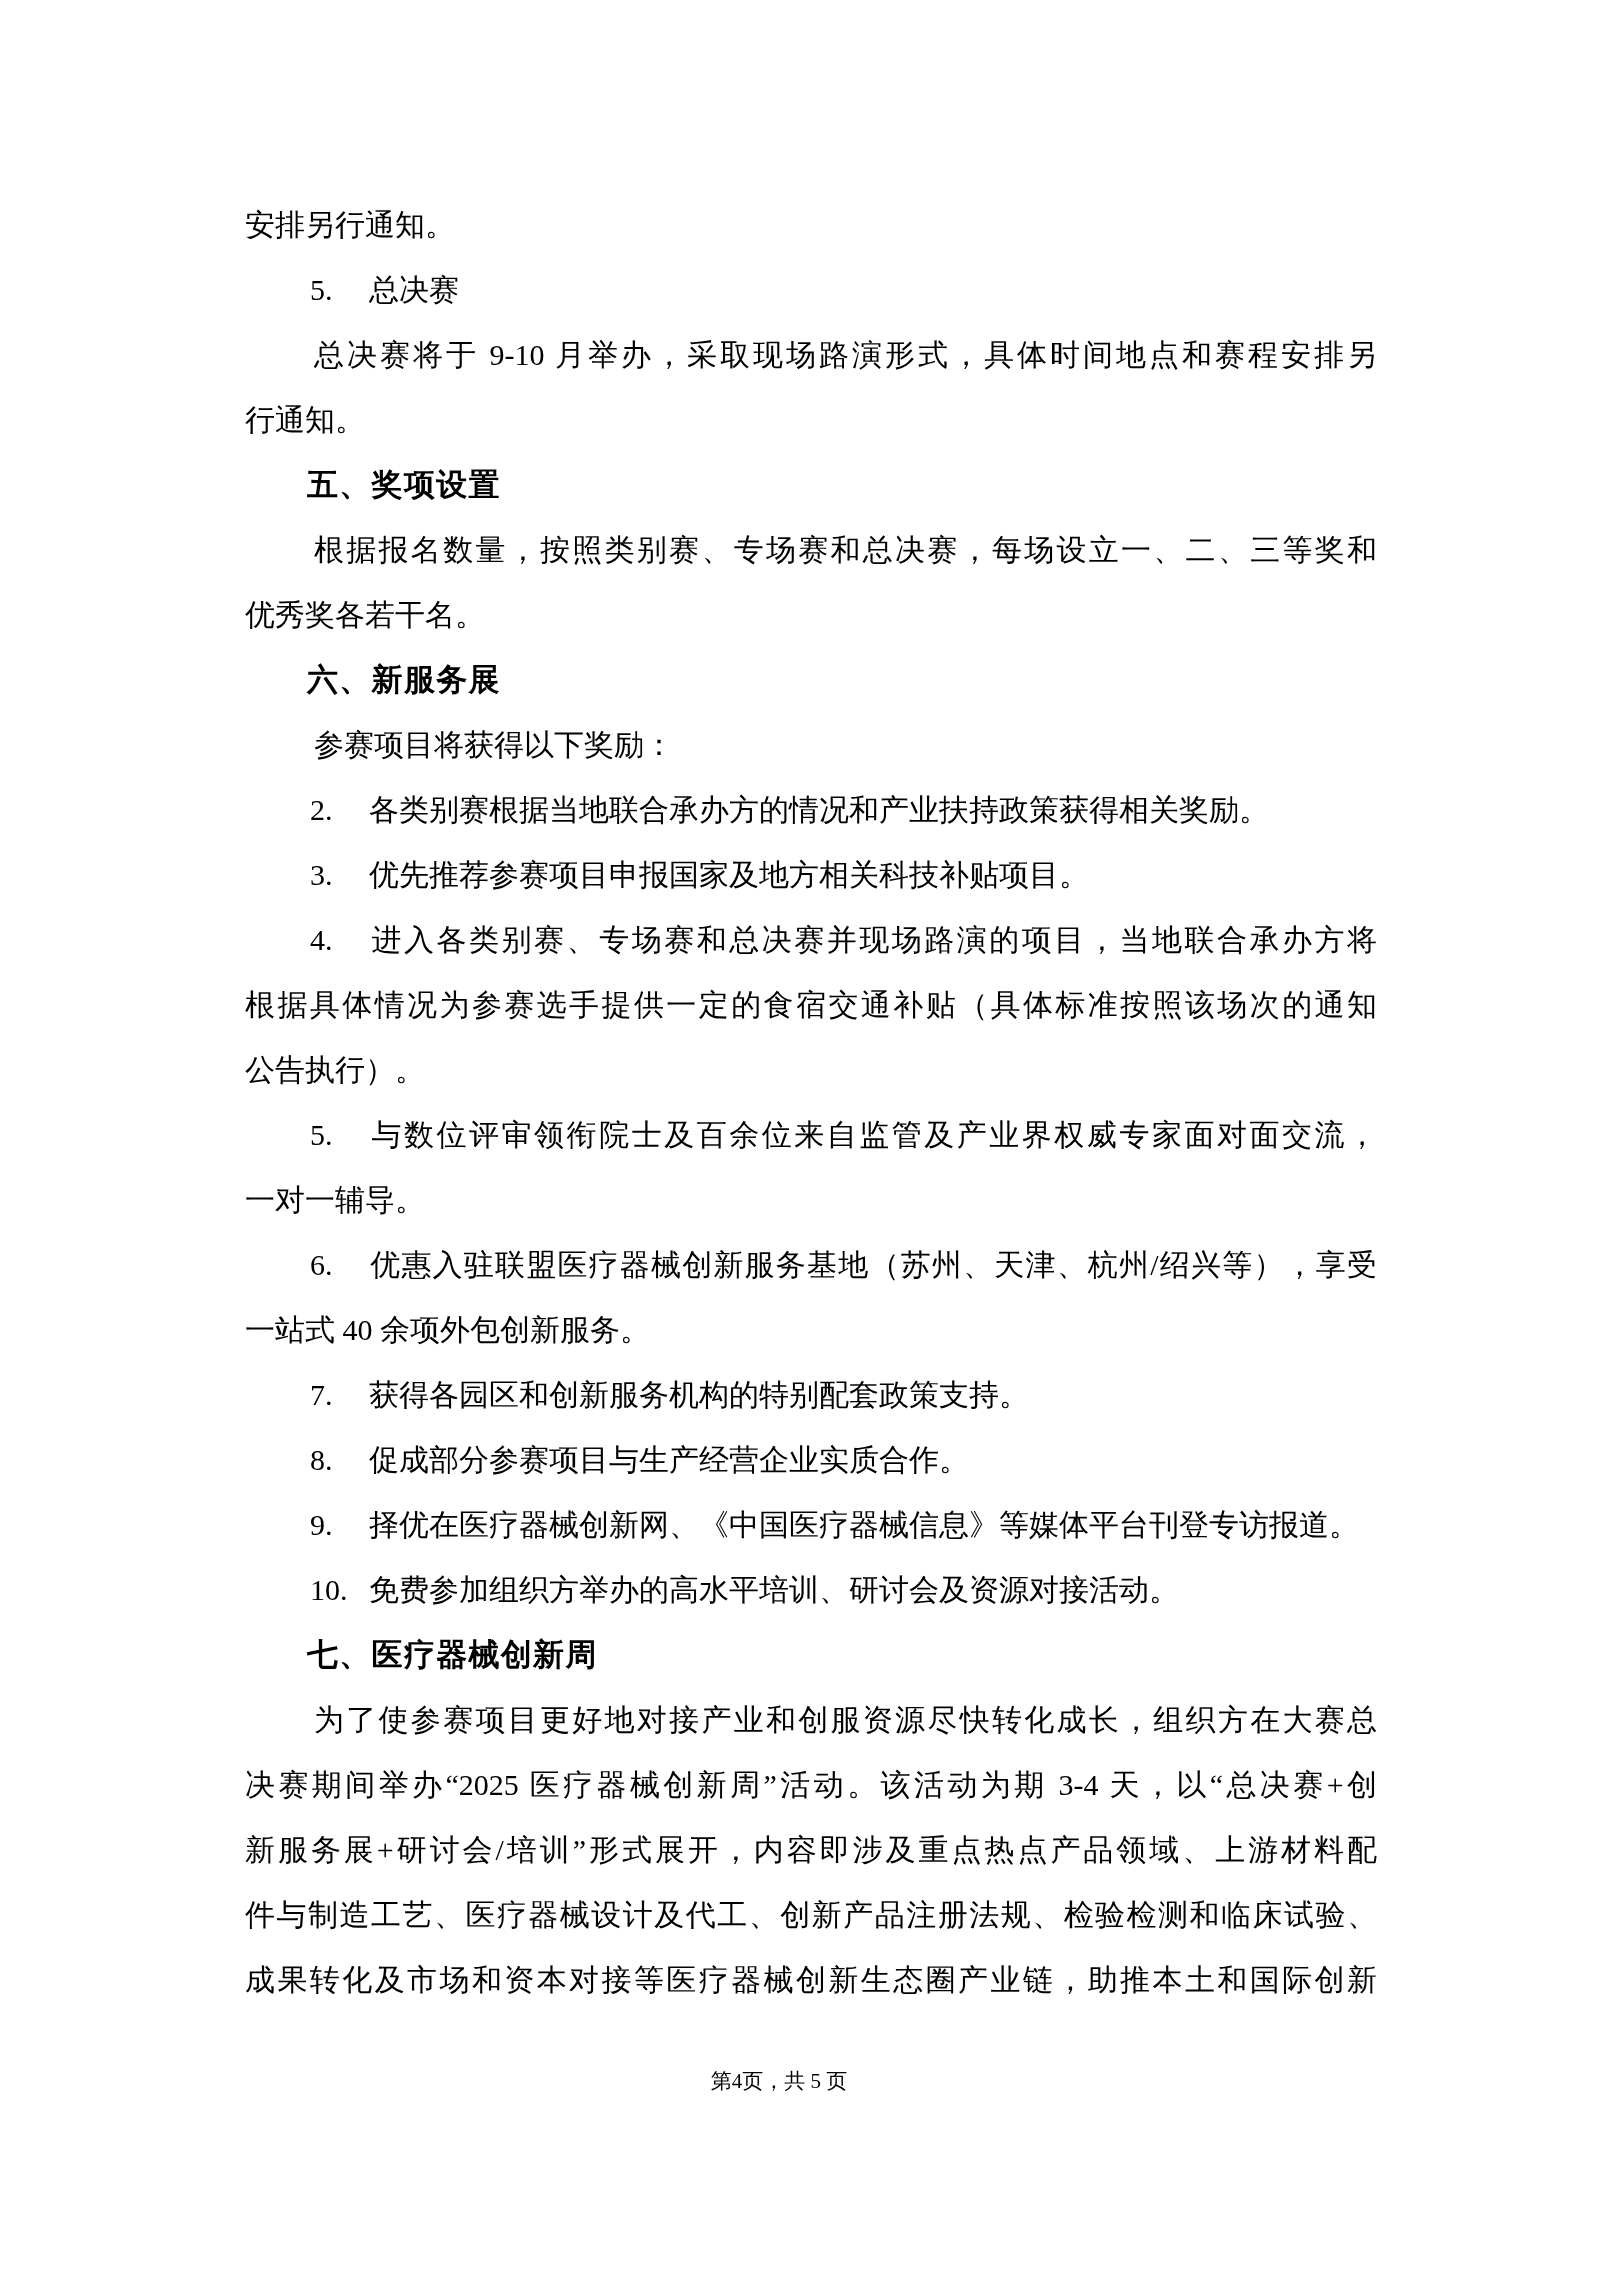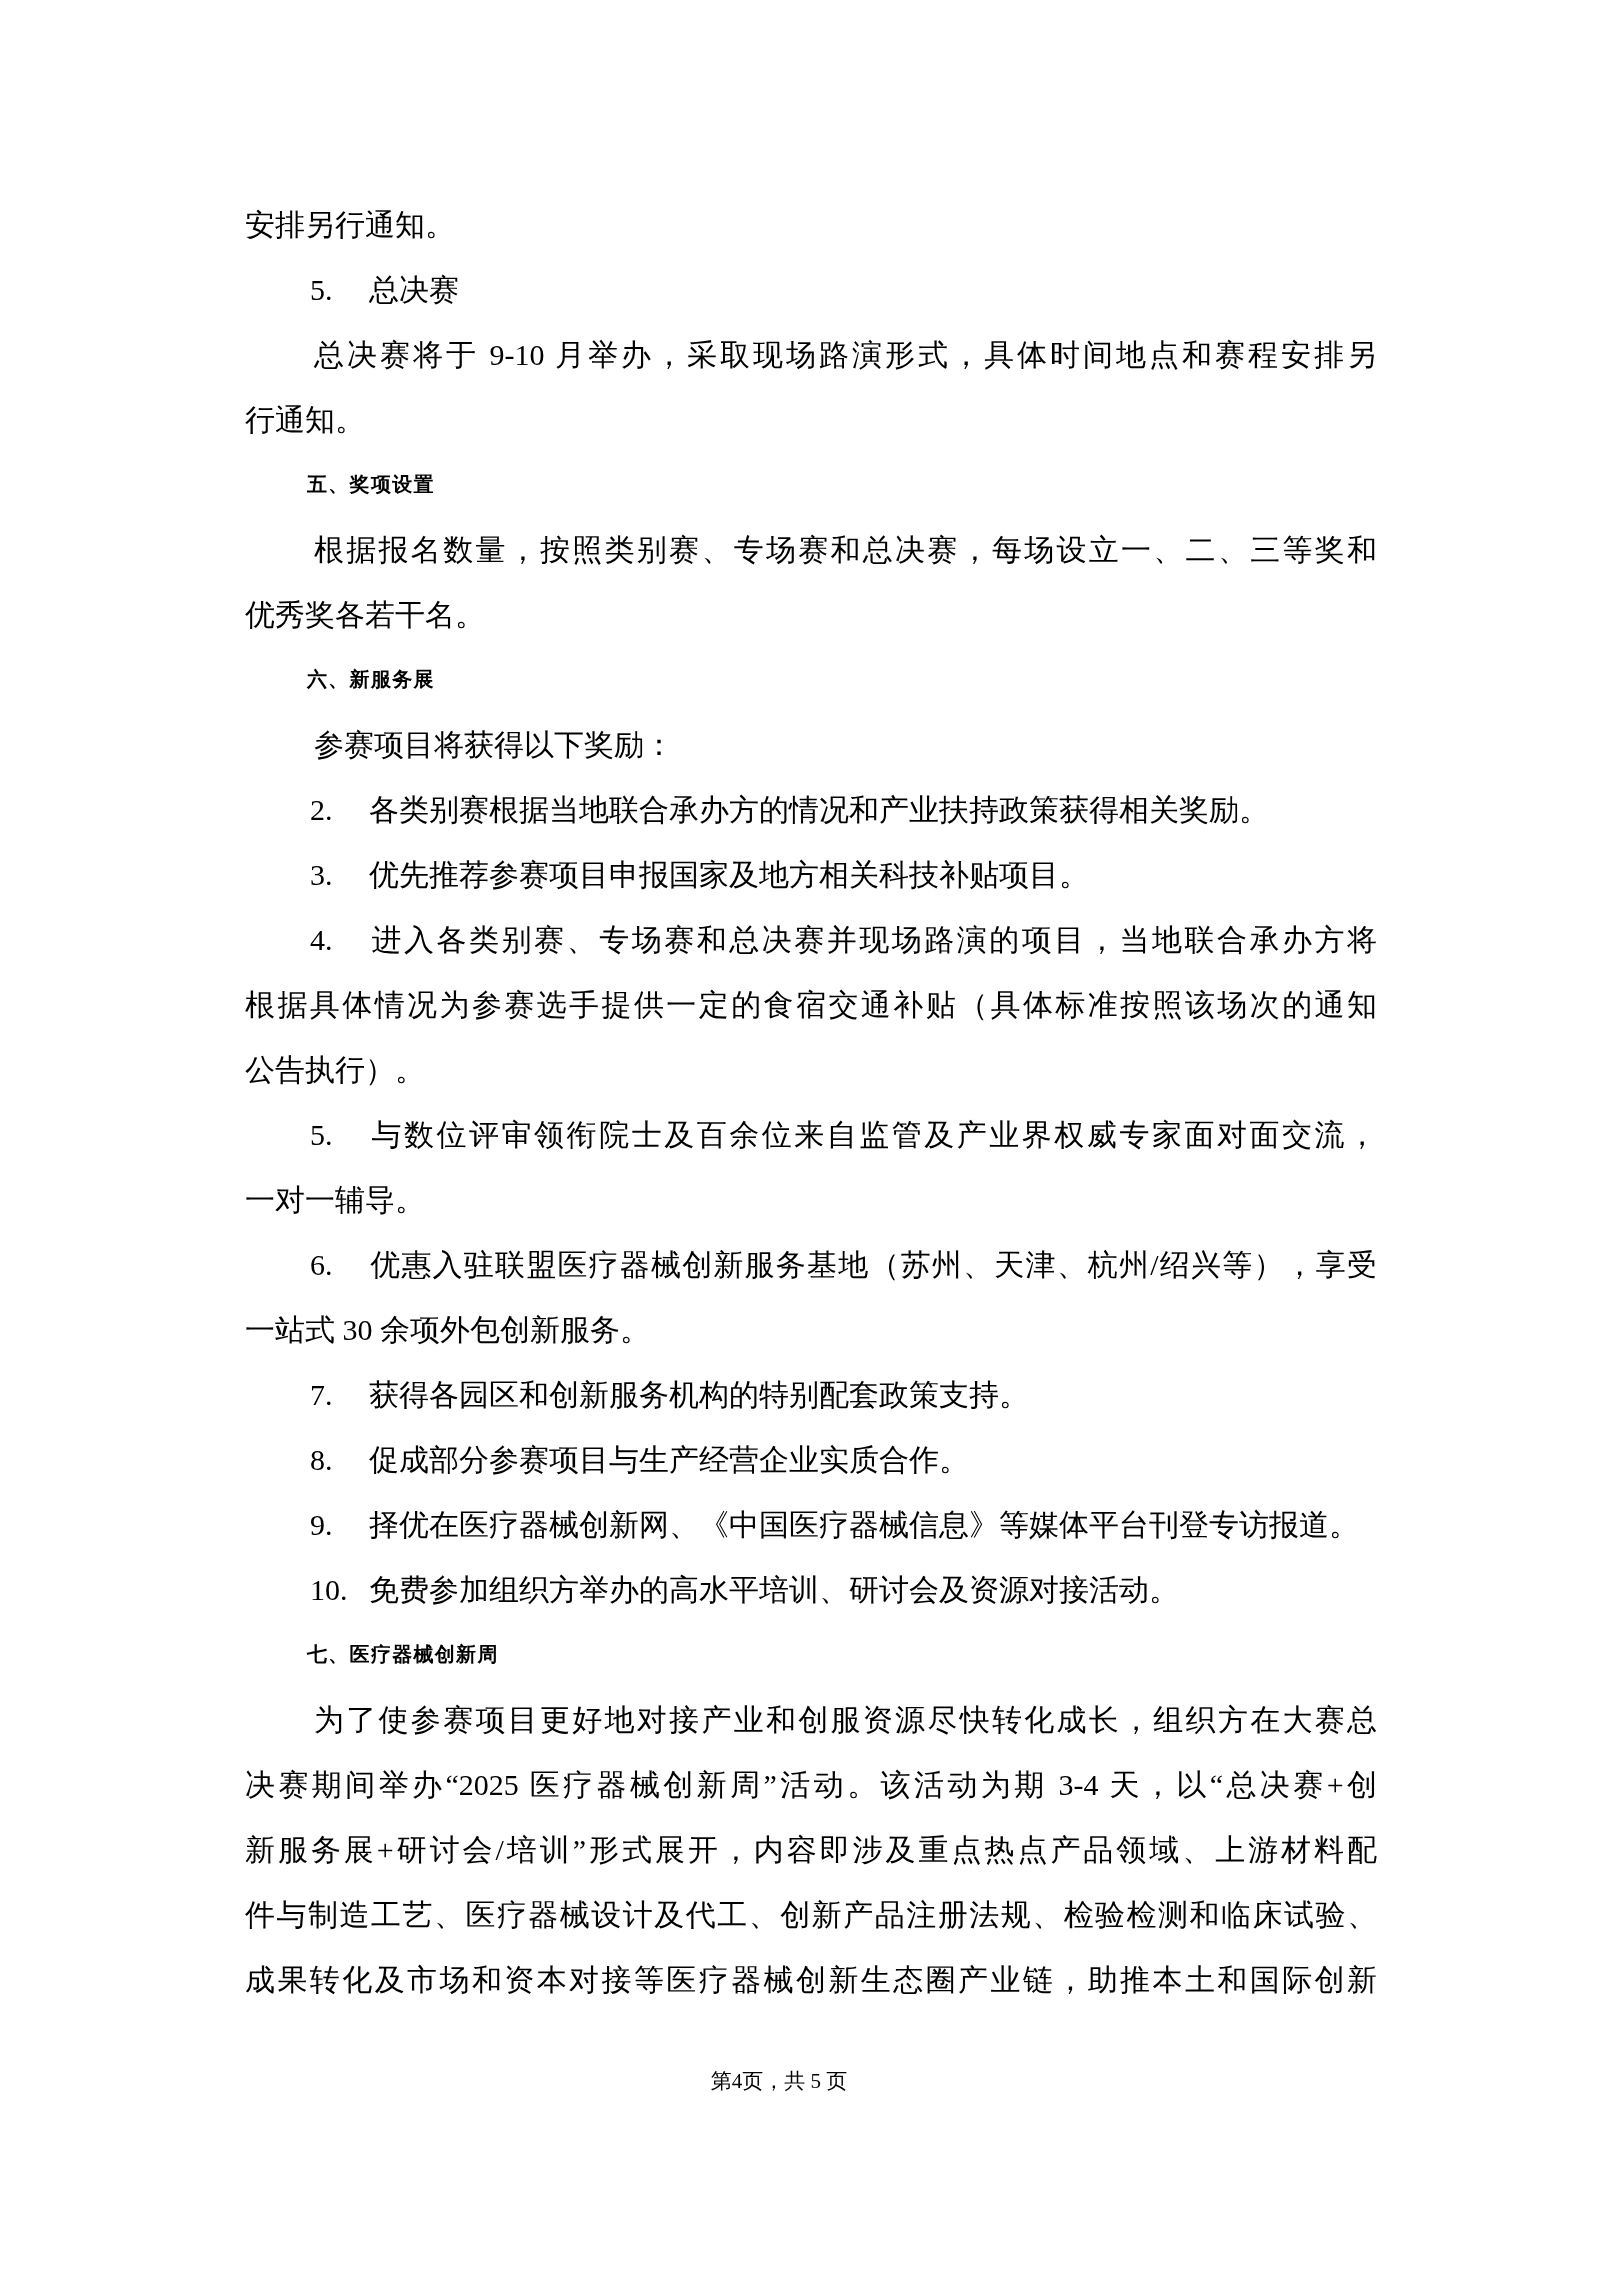--- a/index.html
+++ b/index.html
@@ -43,21 +43,21 @@
     padding-left: 65px;
   }
   .item .num {
     display: inline-block;
     width: 59px;
   }
   
   .head {
     font-family: "Liberation Sans", "DejaVu Sans", sans-serif;
     font-weight: bold;
-    font-size: 20px;
+    font-size: 31px;
     padding-left: 62px;
     letter-spacing: 1.3px;
   }
   .footer {
     position: absolute;
     left: 0;
     top: 2063px;
     width: 100%;
     text-align: center;
     font-size: 21px;
@@ -99,21 +99,21 @@
     <div class="line just">根据具体情况为参赛选手提供一定的食宿交通补贴（具体标准按照该场次的通知</div>
 
     <div class="line">公告执行）。</div>
 
     <div class="line item just"><span class="num">5.</span><span>与数位评审领衔院士及百余位来自监管及产业界权威专家面对面交流，</span></div>
 
     <div class="line">一对一辅导。</div>
 
     <div class="line item just"><span class="num">6.</span><span>优惠入驻联盟医疗器械创新服务基地（苏州、天津、杭州/绍兴等），享受</span></div>
 
-    <div class="line">一站式 30 余项外包创新服务。</div>
+    <div class="line">一站式 40 余项外包创新服务。</div>
 
     <div class="line item"><span class="num">7.</span><span>获得各园区和创新服务机构的特别配套政策支持。</span></div>
 
     <div class="line item"><span class="num">8.</span><span>促成部分参赛项目与生产经营企业实质合作。</span></div>
 
     <div class="line item"><span class="num">9.</span><span>择优在医疗器械创新网、《中国医疗器械信息》等媒体平台刊登专访报道。</span></div>
 
     <div class="line item"><span class="num">10.</span><span>免费参加组织方举办的高水平培训、研讨会及资源对接活动。</span></div>
 
     <div class="line head">七、医疗器械创新周</div>

